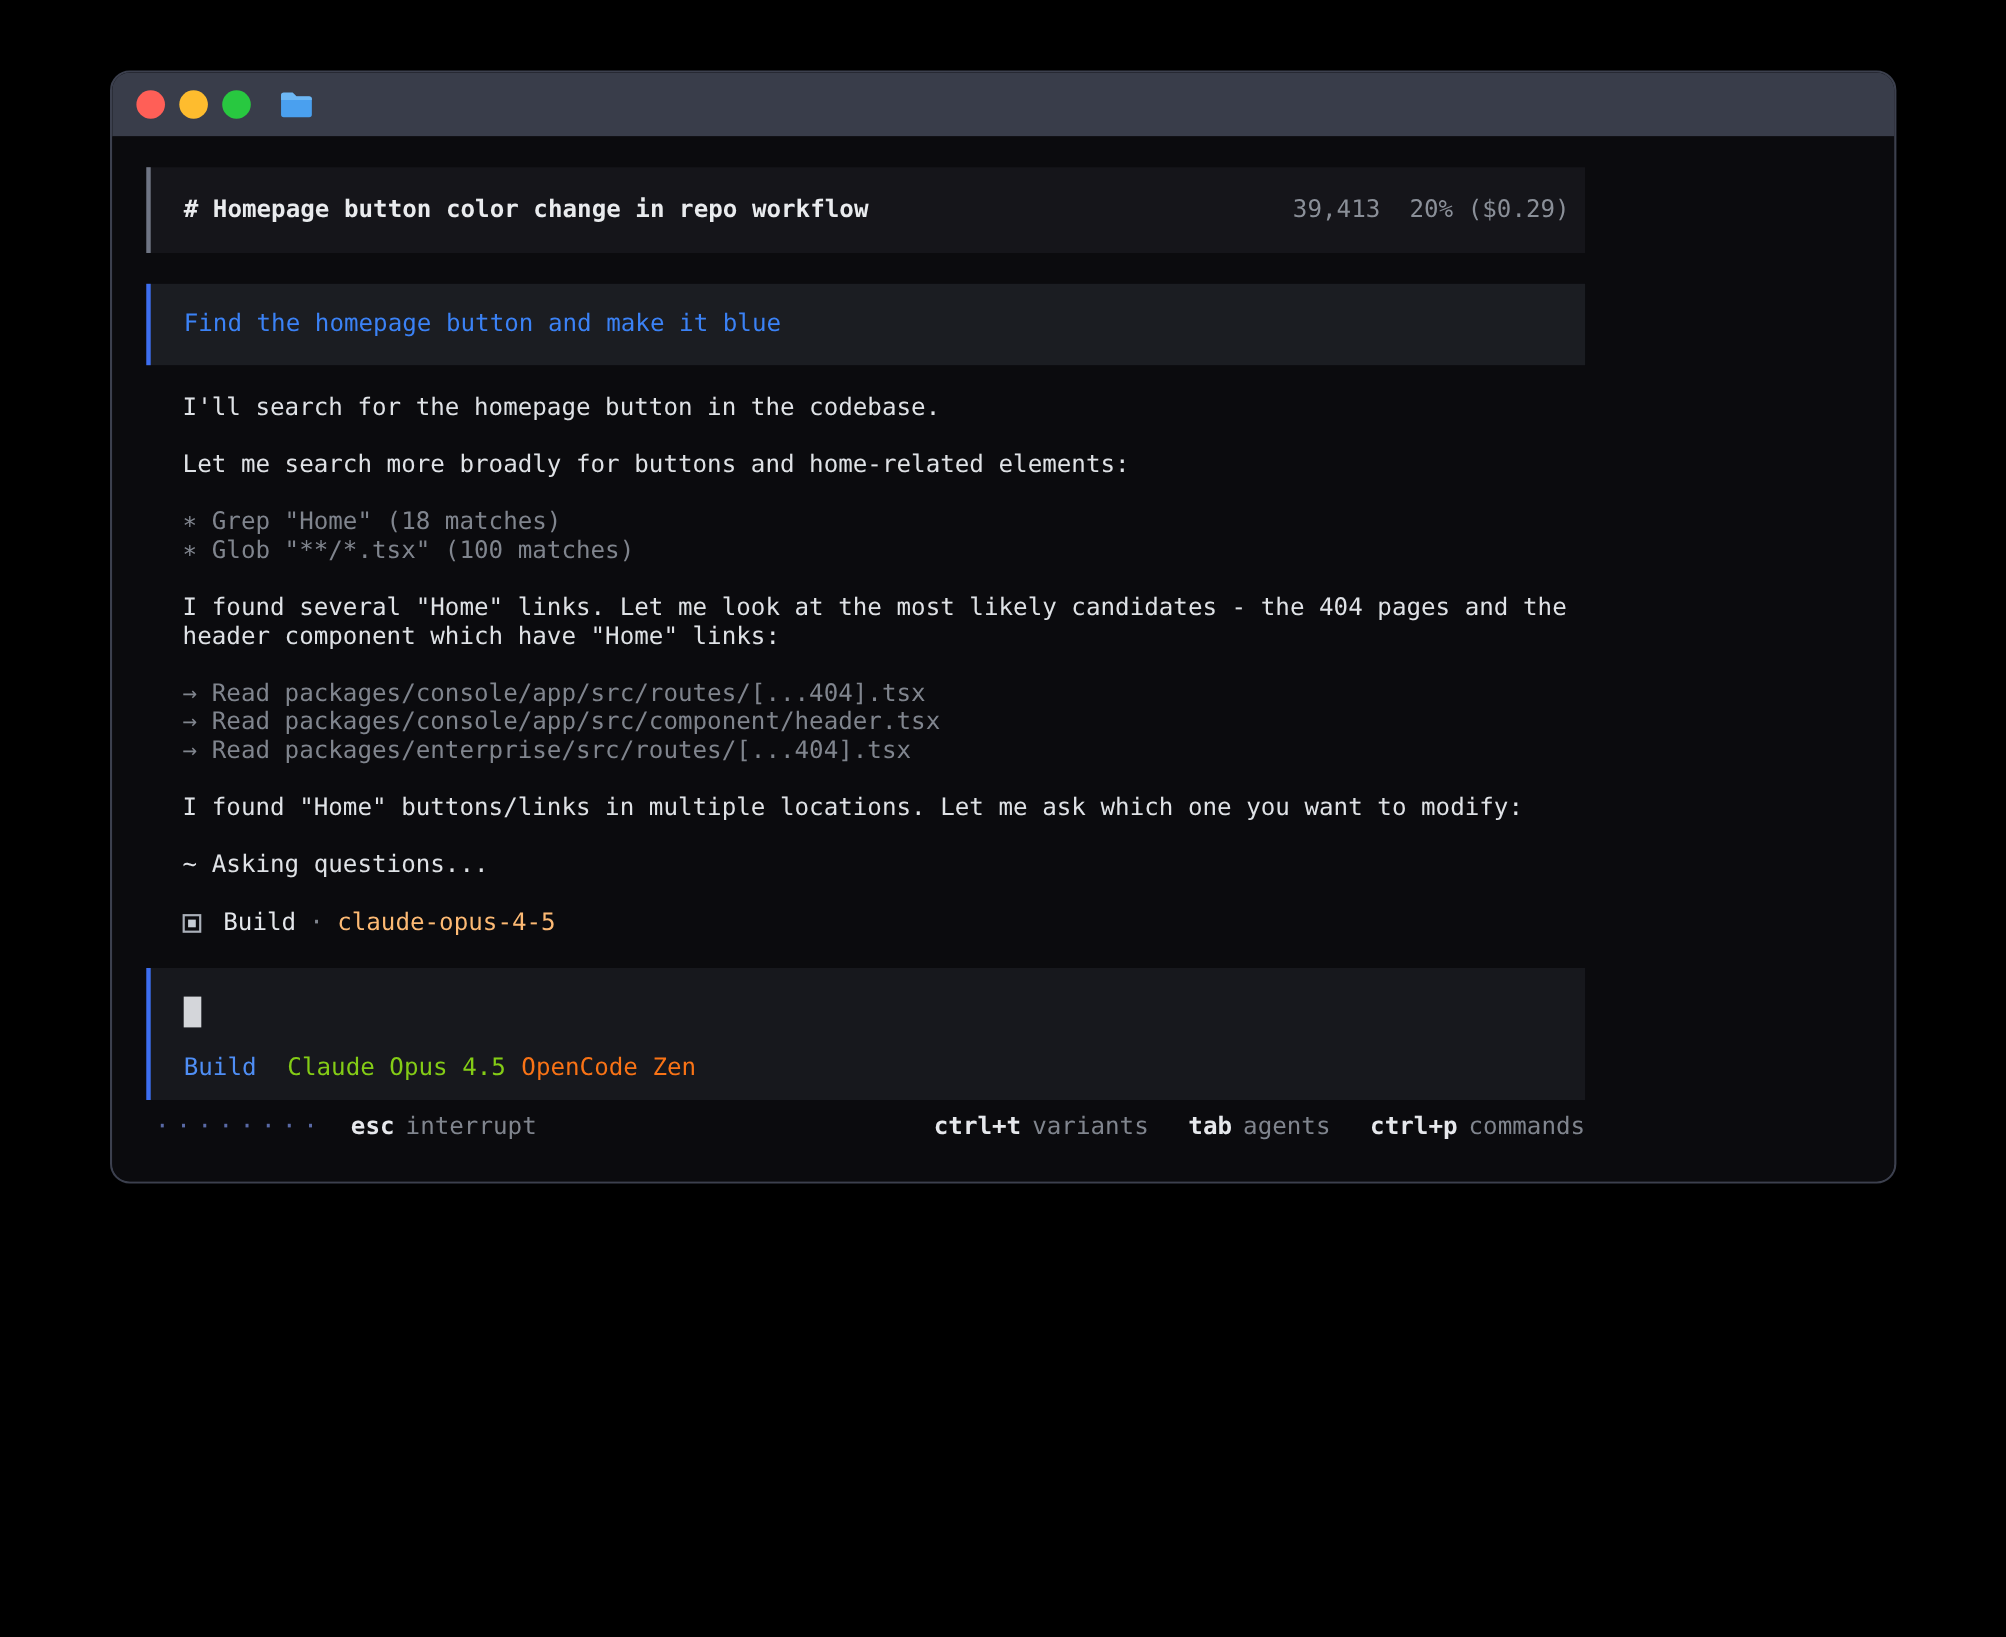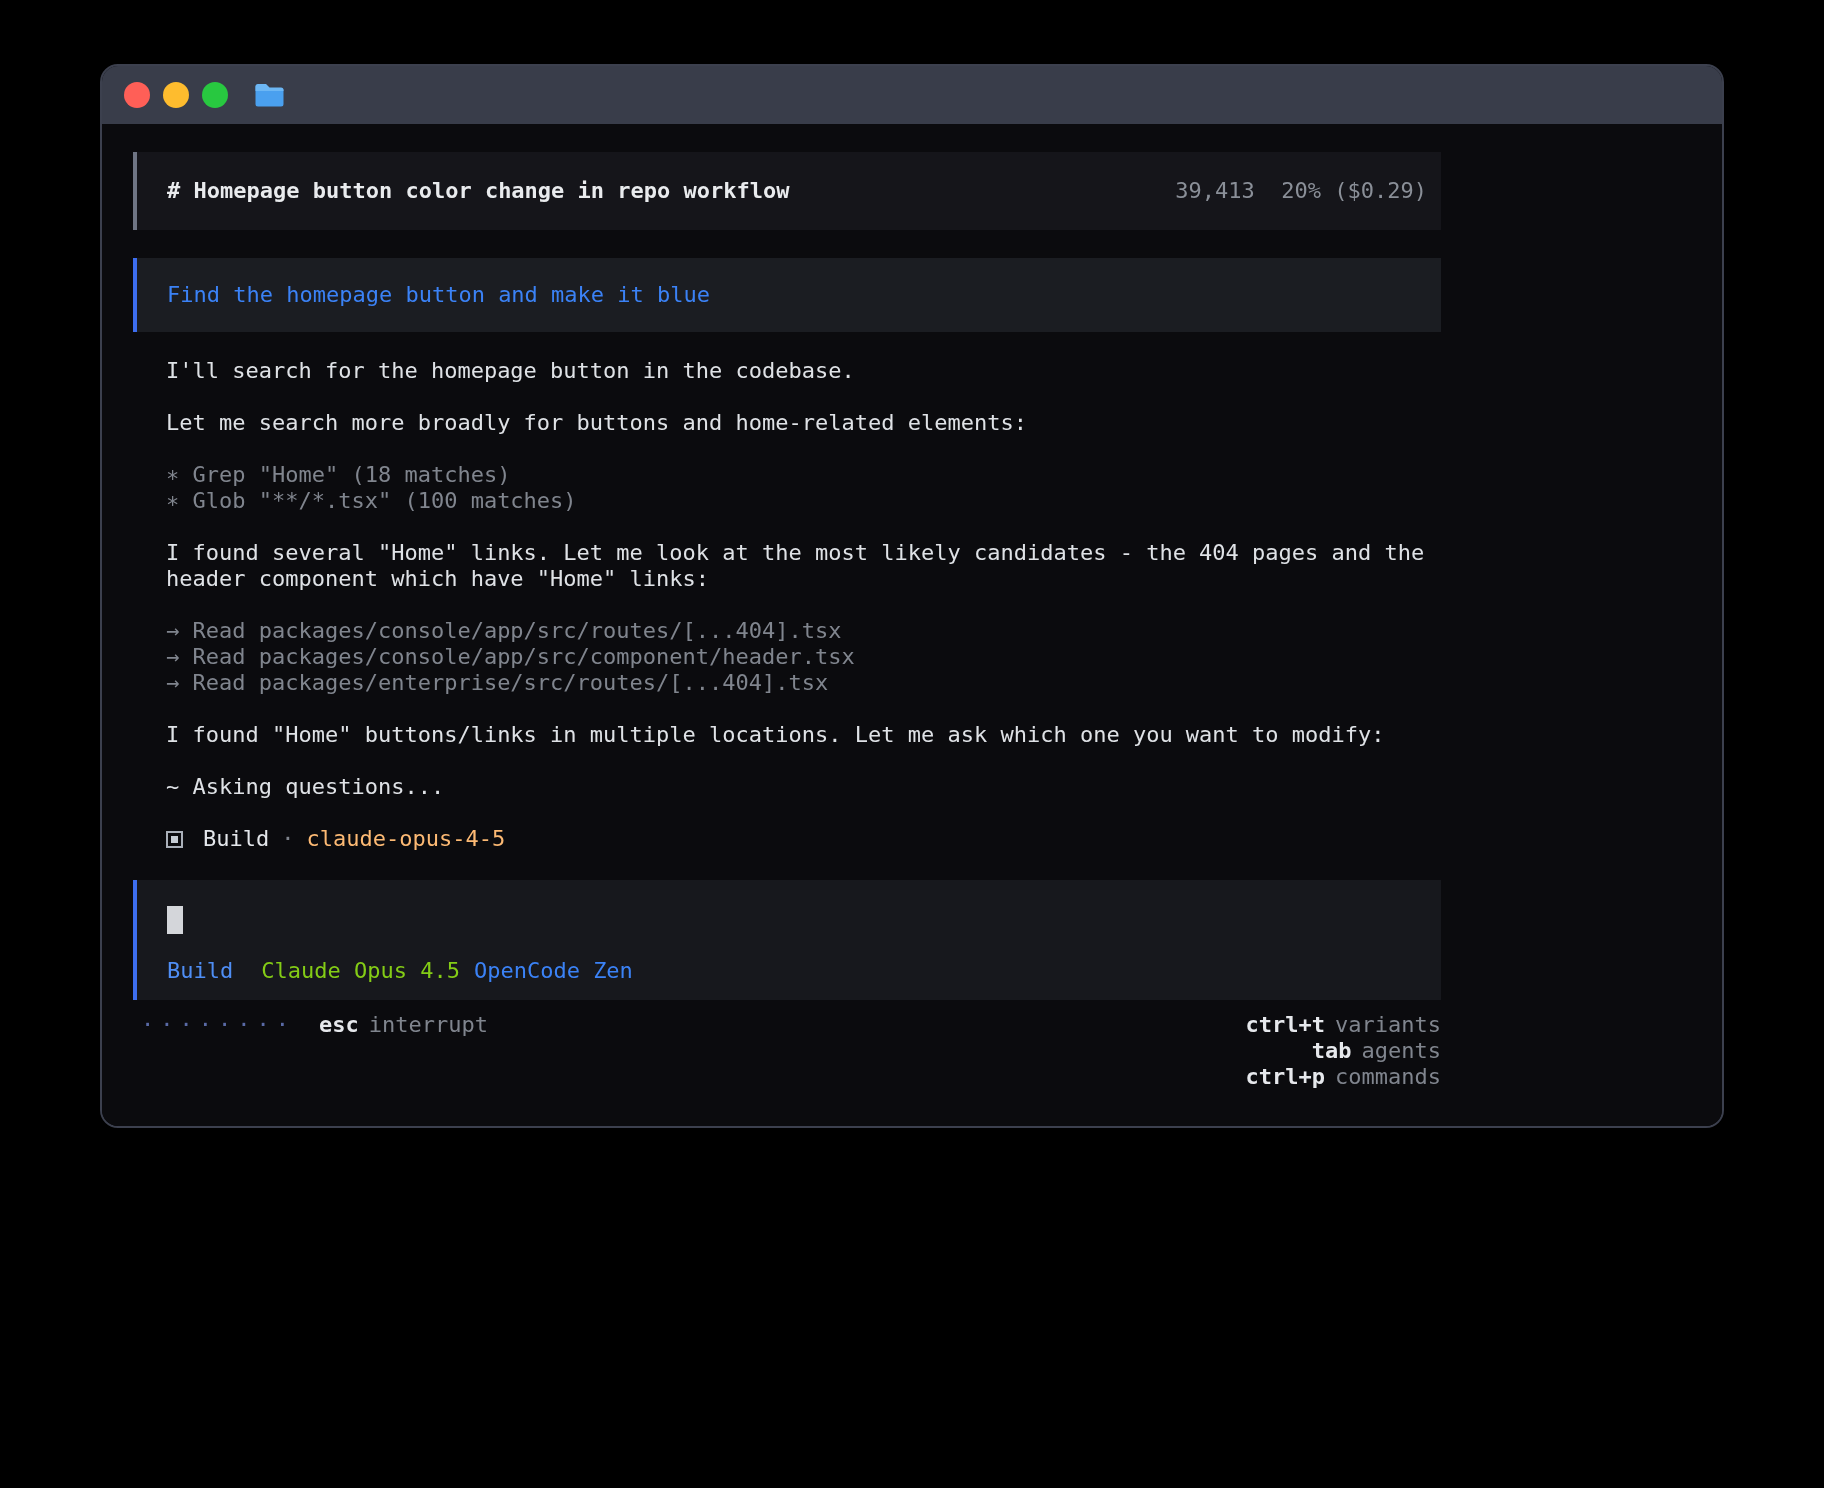--- a/index.html
+++ b/index.html
@@ -103,36 +103,36 @@
   .input-box {
     background: #17181d;
     border-left: 4px solid #3d6ef0;
     padding: 26px 14px 16px 30px;
     margin-bottom: 12px;
   }
   .cursor { display: block; width: 16px; height: 28px; background: #d4d6da; }
   .input-meta { margin-top: 24px; line-height: 26px; display: flex; align-items: baseline; }
   .input-meta .mode { color: #4f8ef5; }
   .input-meta .model { color: #84cc16; margin-left: 28px; }
-  .input-meta .provider { color: #3b82f6; margin-left: 14px; }
+  .input-meta .provider { color: #f97316; margin-left: 14px; }
 
   
   .statusbar {
     display: flex;
     justify-content: space-between;
     align-items: baseline;
     padding-left: 8px;
     line-height: 26px;
   }
   .sb-left { display: flex; align-items: baseline; }
   .dots { color: #5a6aa6; letter-spacing: 6px; white-space: pre; }
   .sb-key { color: #e6e8ec; font-weight: bold; }
   .sb-label { color: #80858e; margin-left: 10px; }
   .sb-left .sb-key { margin-left: 24px; }
-  .sb-right { display: flex; align-items: flex-end; flex-direction: column; }
+  .sb-right { display: flex; align-items: flex-end; }
   .sb-pair { margin-left: 36px; }
 </style>
 </head>
 <body>
 
 <div class="window">
 
   <div class="titlebar">
     <div class="traffic">
       <span class="light red"></span>

